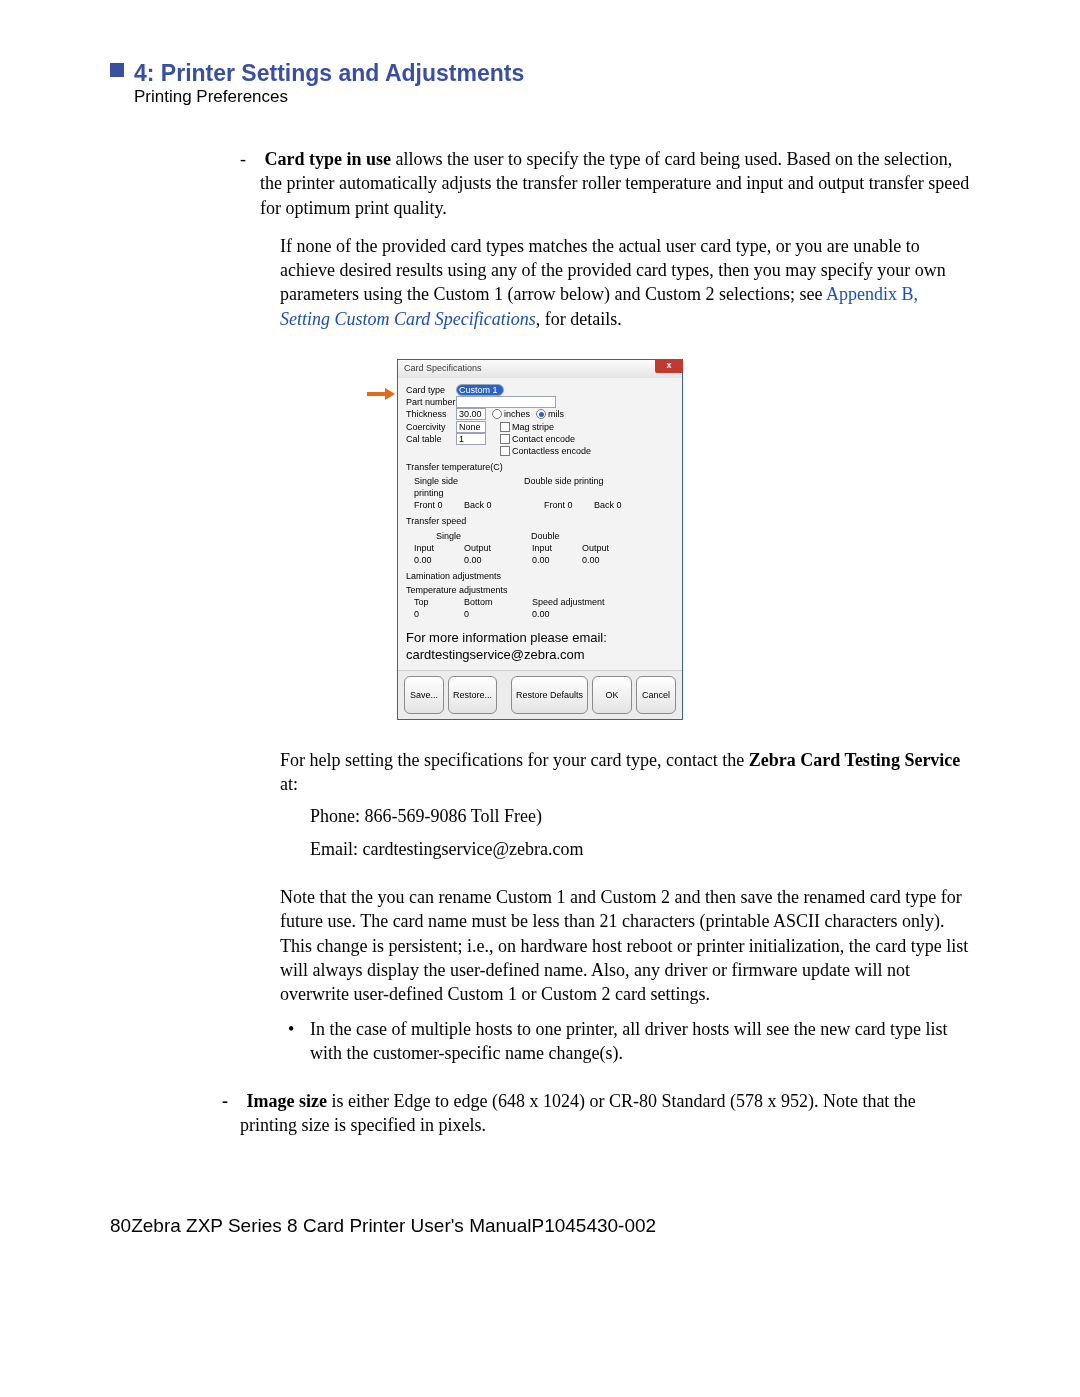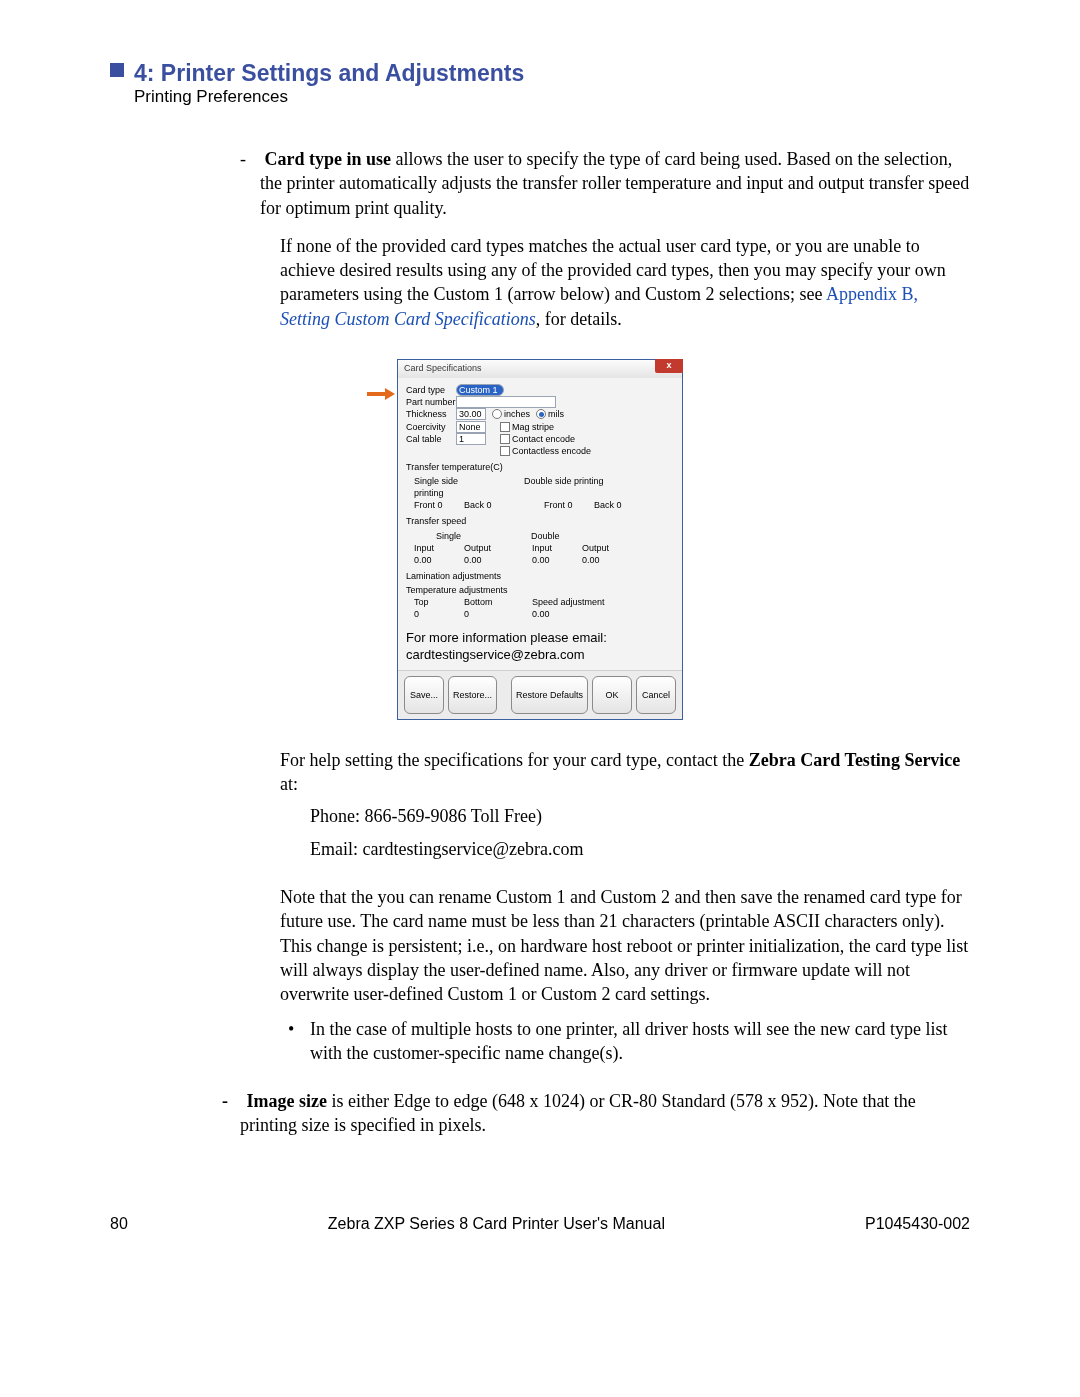--- a/index.html
+++ b/index.html
@@ -70,23 +70,22 @@
     display: inline-block;
     width: 22px;
     text-indent: 0;
   }
   .footer {
     position: absolute;
     left: 110px;
     right: 110px;
     top: 1215px;
     font-family: Arial, Helvetica, sans-serif;
-    font-size: 16px;
+    font-size: 19px;
     display: flex;
-    justify-content: space-between;
   }
   
   .dlg-wrap {
     position: relative;
     width: 286px;
     margin: 28px auto 28px auto;
     font-family: "Segoe UI", Tahoma, Arial, sans-serif;
   }
   .arrow {
     position: absolute;

